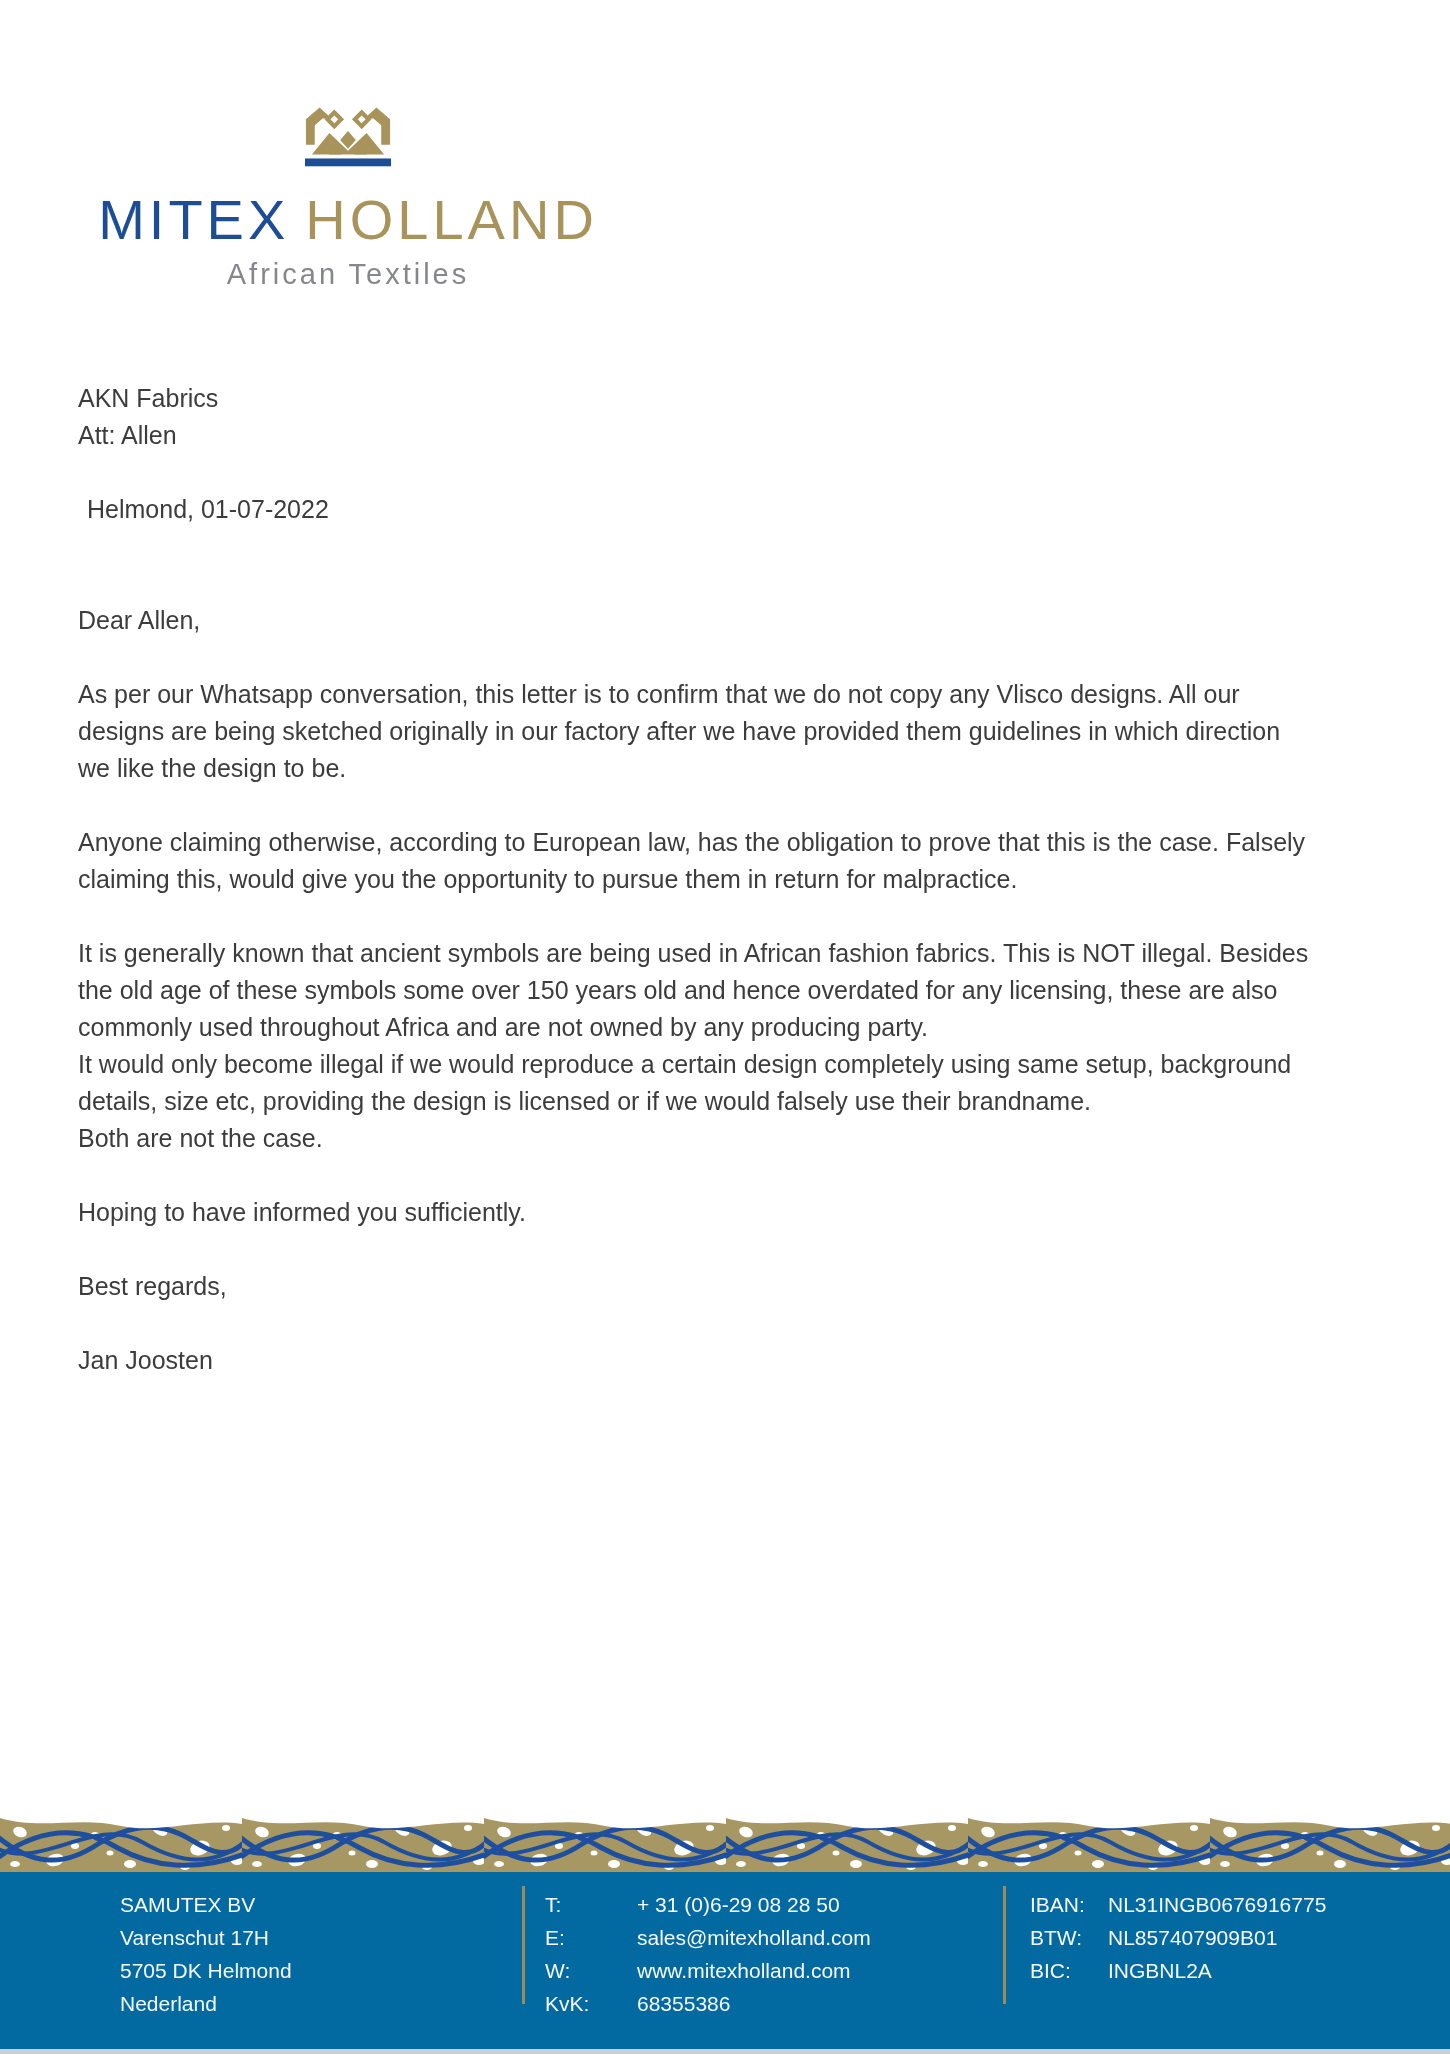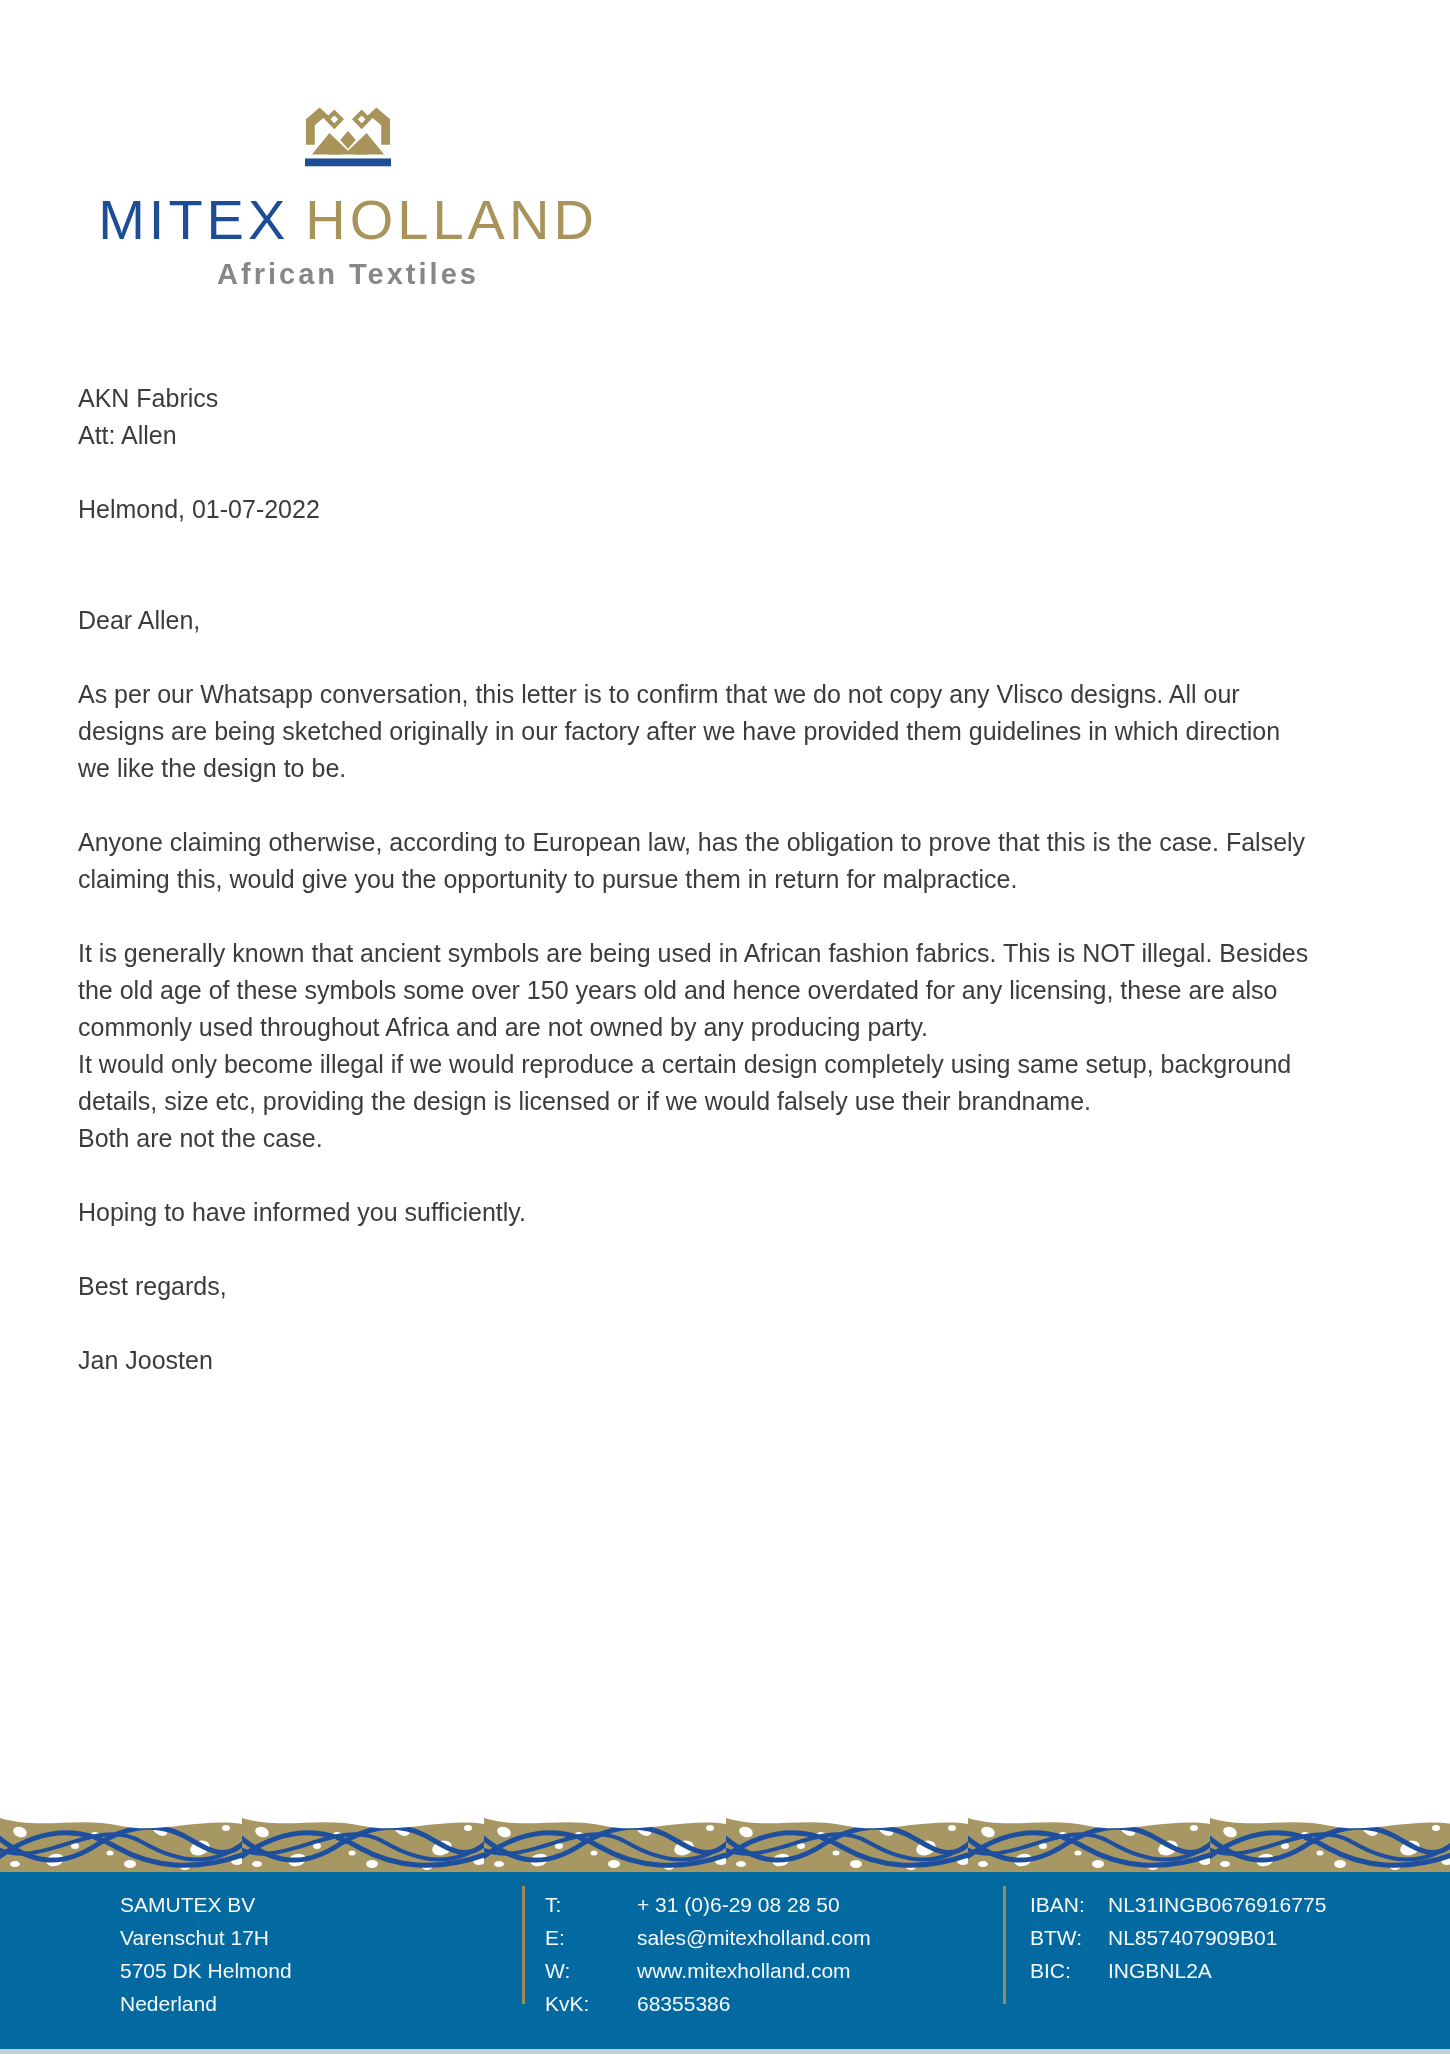--- a/index.html
+++ b/index.html
@@ -10,29 +10,29 @@
     font-family:"Liberation Sans", "DejaVu Sans", sans-serif;
     overflow:hidden;
   }
 
   
   .logo-block { position:absolute; top:100px; left:92px; width:512px; text-align:center; }
   .crown-svg { display:block; margin:0 auto; width:88px; height:70px; }
   .brand-line { margin-top:22px; font-size:56px; font-weight:normal; letter-spacing:4px; white-space:nowrap; line-height:1; }
   .brand-mitex  { color:#1d4e95; margin-right:16px; }
   .brand-holland{ color:#a8935a; }
-  .tagline { margin-top:12px; font-size:29px; font-weight:bold; letter-spacing:3px; color:#85878a; line-height:1; }
+  .tagline { margin-top:12px; font-size:29px; font-weight:normal; letter-spacing:3px; color:#85878a; line-height:1; }
 
   
   .letter-body {
     position:absolute; left:78px; top:380px; width:1232px;
     font-size:25px; line-height:37px; color:#3c3c3c;
   }
   .recipient-block { margin:0 0 37px 0; }
-  .dateline  { margin:0 0 74px 0; }
+  .dateline  { margin:0 0 74px 9px; }
   .salutation{ margin:0 0 37px 0; }
   .para { margin:0 0 37px 0; }
   .para.tight { margin-bottom:0; }
 
   
   .footer-band { position:absolute; top:1818px; left:0; width:1450px; height:54px; display:block; }
   .footer-bar {
     position:absolute; top:1872px; left:0; width:1450px; height:182px;
     background:#0369a1; color:#f7f9fc; font-size:21px; line-height:33px;
   }

